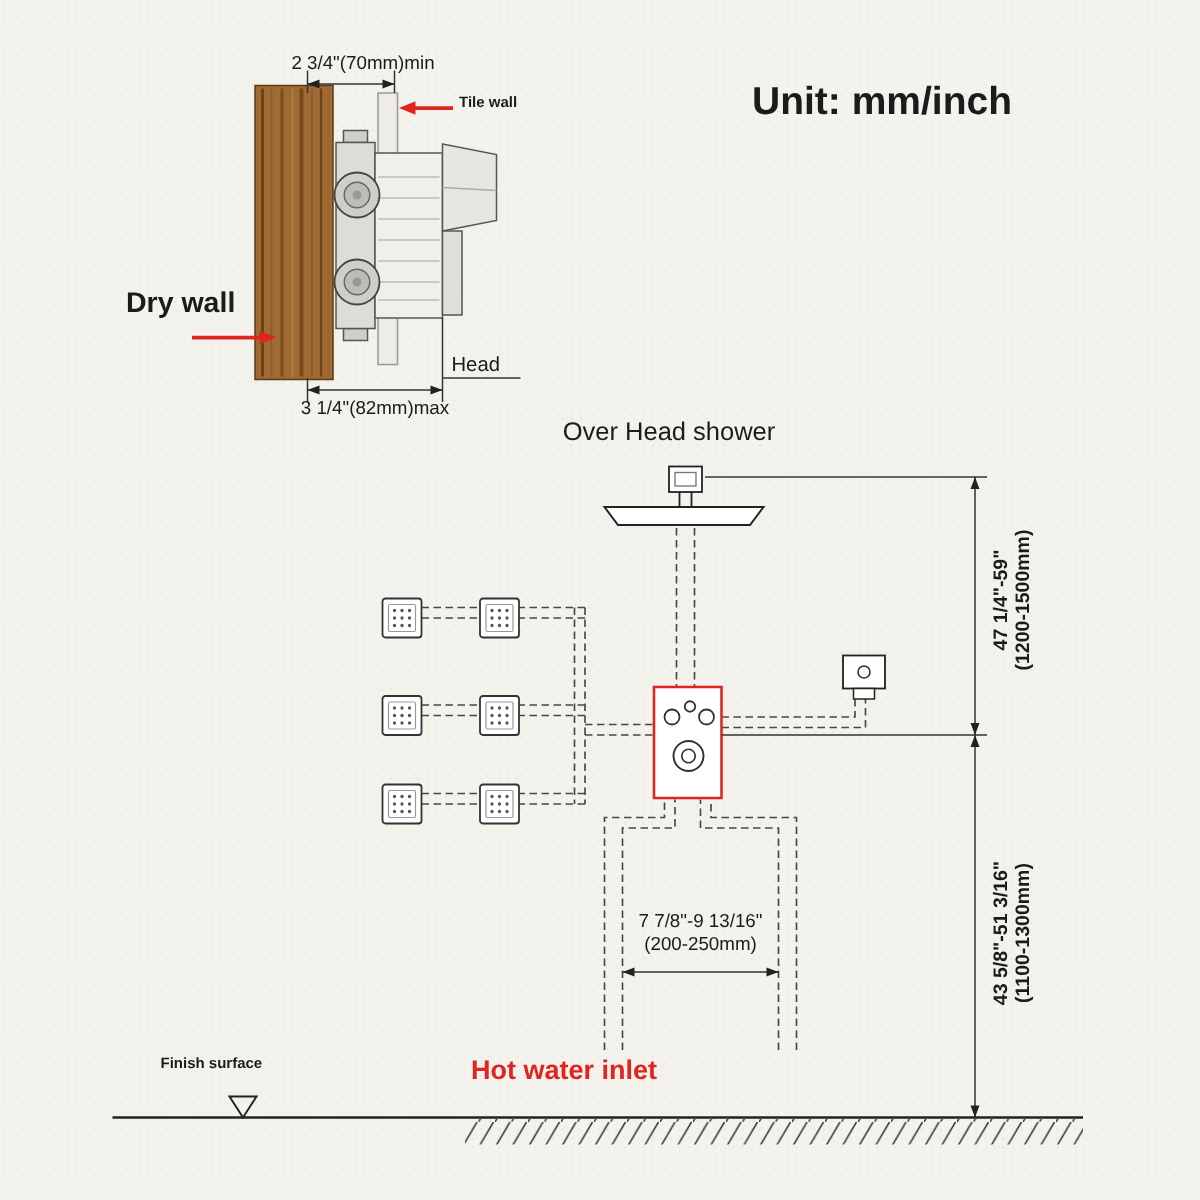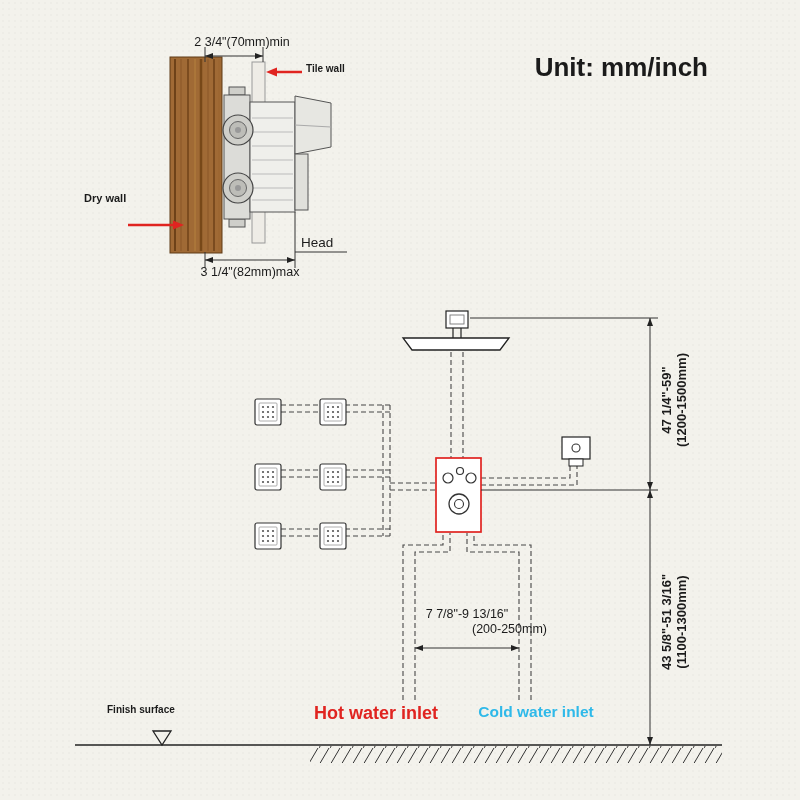--- a/index.html
+++ b/index.html
@@ -200,47 +200,47 @@
       </g>
 
       <g>
         <line x1="75" y1="745" x2="722" y2="745" stroke="#222" stroke-width="1.6"></line>
         <rect x="310" y="746" width="412" height="17" fill="url(#hatch)"></rect>
         <polygon points="153,731 171,731 162,745" fill="none" stroke="#222" stroke-width="1.3"></polygon>
       </g>
     </g>
   </svg>
 
-  <div class="txt b" style="left:468px; top:52px; width:240px; font-size:26px; text-align:right;">Unit: mm/inch</div>
+  <div class="txt b" style="left:468px; top:52px; width:240px; font-size:26px; text-align:center;">Unit: mm/inch</div>
 
   <div class="txt ctr" style="left:162px; top:35px; width:160px; font-size:12.5px;">2 3/4"(70mm)min</div>
 
   <div class="txt b" style="left:306px; top:63px; font-size:10px;">Tile wall</div>
 
-  <div class="txt b" style="left:84px; top:192px; font-size:11px;">Dry wall</div>
+  <div class="txt b" style="left:84px; top:192px; font-size:19px;">Dry wall</div>
 
   <div class="txt" style="left:301px; top:235px; font-size:13.5px;">Head</div>
 
   <div class="txt ctr" style="left:170px; top:265px; width:160px; font-size:12.5px;">3 1/4"(82mm)max</div>
 
+  <div class="txt ctr" style="left:346px; top:278px; width:200px; font-size:17px;">Over Head shower</div>
 
   <div class="txt b rot" style="left:597px; top:382px; width:160px; height:36px; font-size:13px;">
     <span>47 1/4"-59"</span>
     <span>(1200-1500mm)</span>
   </div>
 
   <div class="txt b rot" style="left:592px; top:604px; width:170px; height:36px; font-size:13px;">
     <span>43 5/8"-51 3/16"</span>
     <span>(1100-1300mm)</span>
   </div>
 
   <div class="txt ctr" style="left:387px; top:607px; width:160px; font-size:12.5px;">
     <span style="display:block;">7 7/8"-9 13/16"</span>
-    <span style="display:block;text-align:right;">(200-250mm)</span>
+    <span style="display:block;">(200-250mm)</span>
   </div>
 
   <div class="txt b red ctr" style="left:286px; top:703px; width:180px; font-size:18px;">Hot water inlet</div>
 
-  <div class="txt b cyan ctr" style="left:446px; top:703px; width:180px; font-size:15.5px;">Cold water inlet</div>
 
   <div class="txt" style="left:107px; top:704px; font-size:10px; font-weight:600;">Finish surface</div>
 
 </div>
 
 </body></html>

